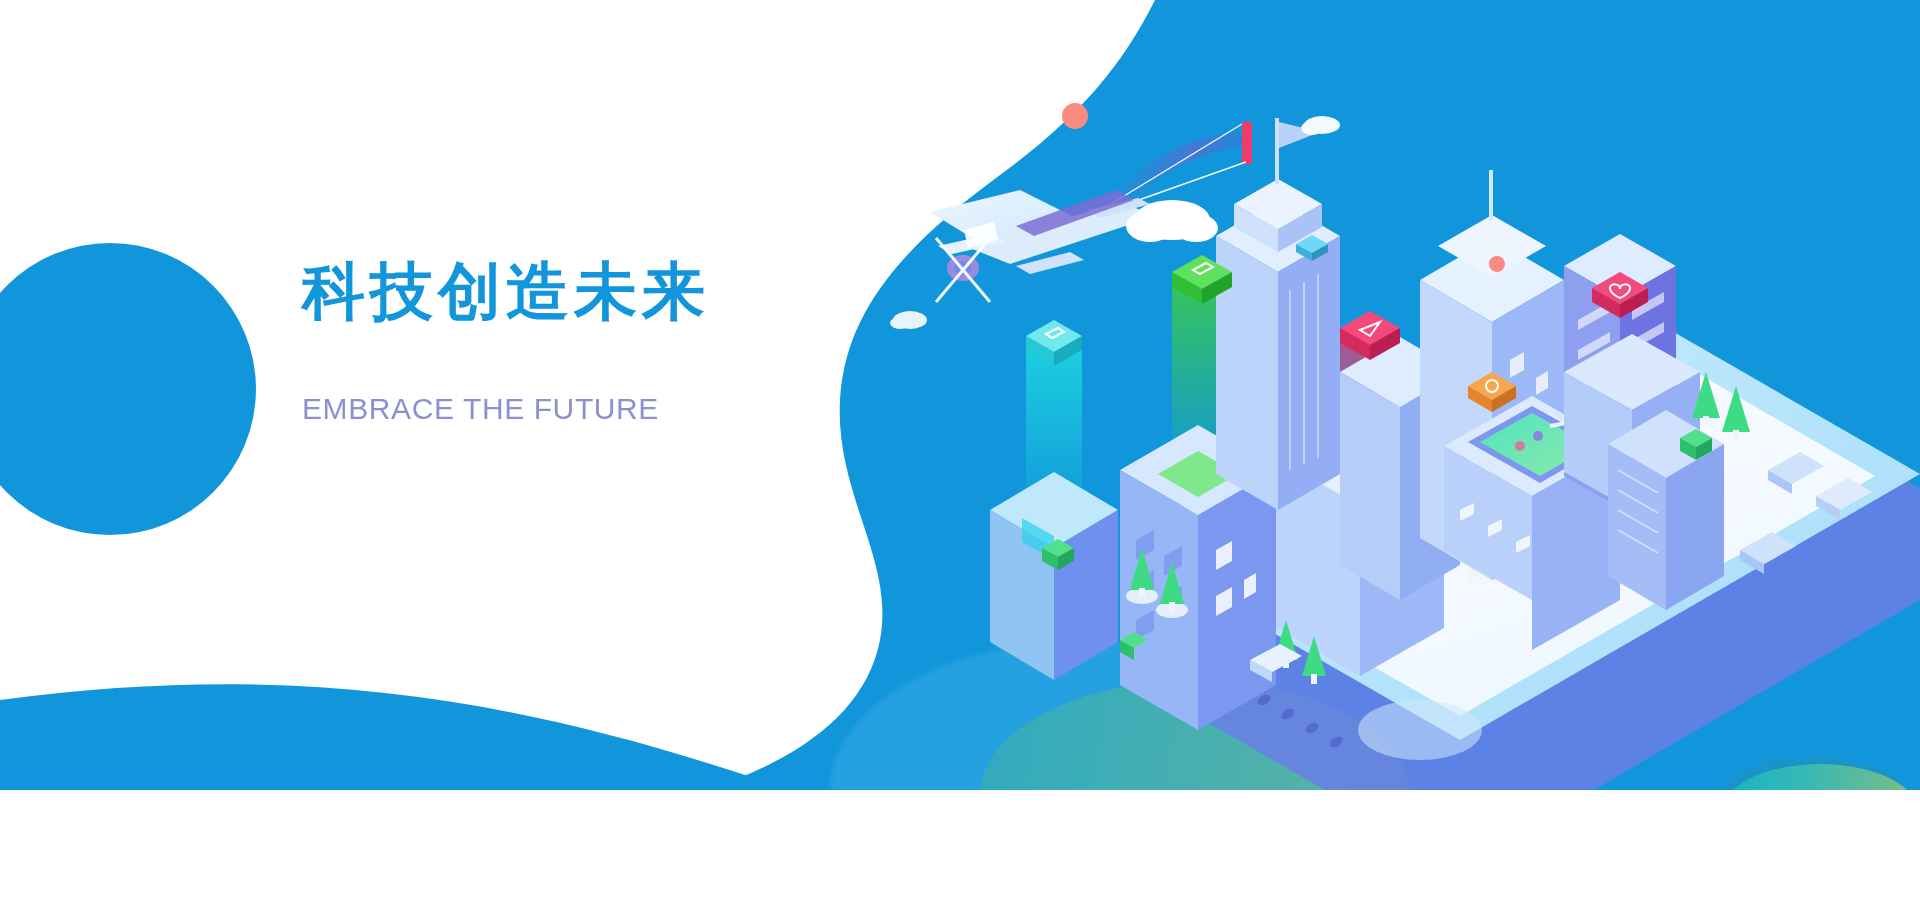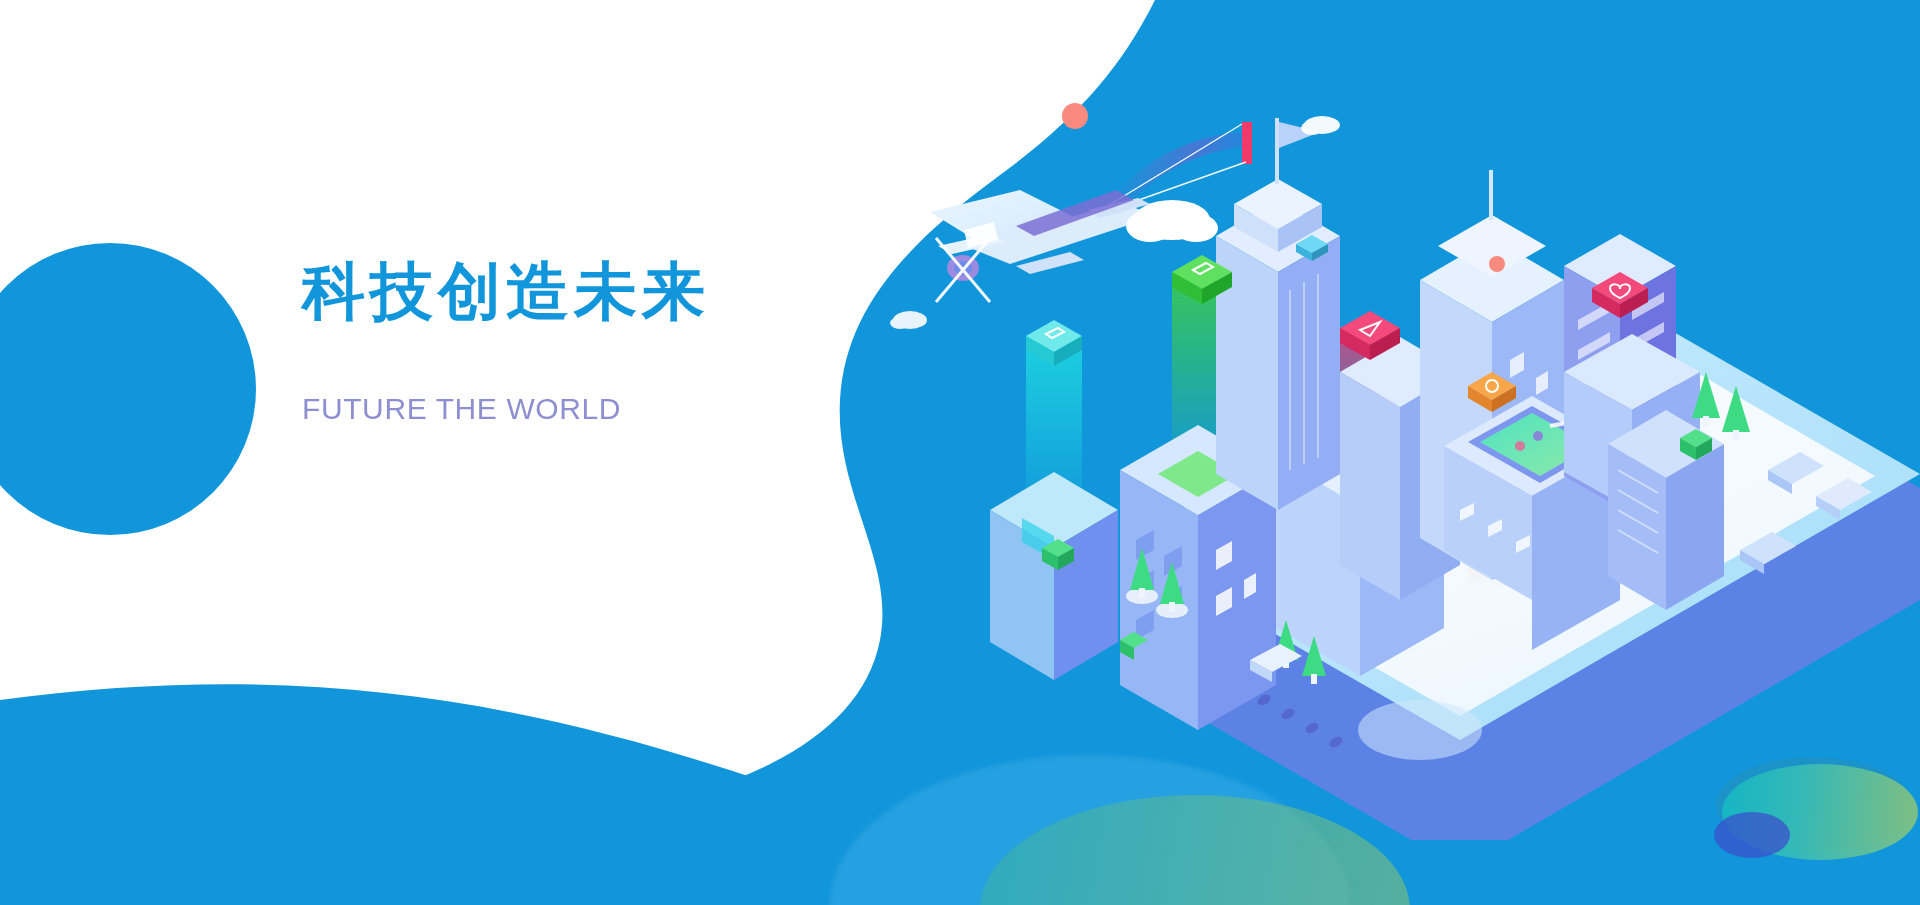--- a/index.html
+++ b/index.html
@@ -2,21 +2,21 @@
 <html><head>
 <meta charset="utf-8">
 <style>
   html,body{margin:0;padding:0;}
   body{
     width:1920px;height:905px;overflow:hidden;
     font-family:"Liberation Sans","DejaVu Sans",sans-serif;
     background:#ffffff;
   }
   #banner{
-    position:relative;width:1920px;height:905px;overflow:hidden;
+    position:relative;width:1920px;height:790px;overflow:hidden;
     background:#1296db;
   }
   .layer{position:absolute;}
 
   
   #bg-base{left:0;top:0;width:1920px;height:905px;background:#1296db;}
 
   #lavender-circle{
     left:370px;top:-170px;width:320px;height:230px;border-radius:50%;
     background:#e8e6f2;opacity:.85;
@@ -420,17 +420,17 @@
           <path d="M430,620 L460,604 L482,616 L452,632 Z"></path>
           <path d="M430,620 L452,632 L452,642 L430,630 Z" fill="#c2d8fa"></path>
         </g>
       </g>
     </svg>
   </div>
 
   <div class="layer" id="text-block">
     <div class="cn-line">科技创造未来</div>
     <div id="subtitle">
-      <div class="en-line">FUTURE THE WORLD</div>
+      <div class="en-line">EMBRACE THE FUTURE</div>
     </div>
   </div>
 
 </div>
 
 </body></html>

